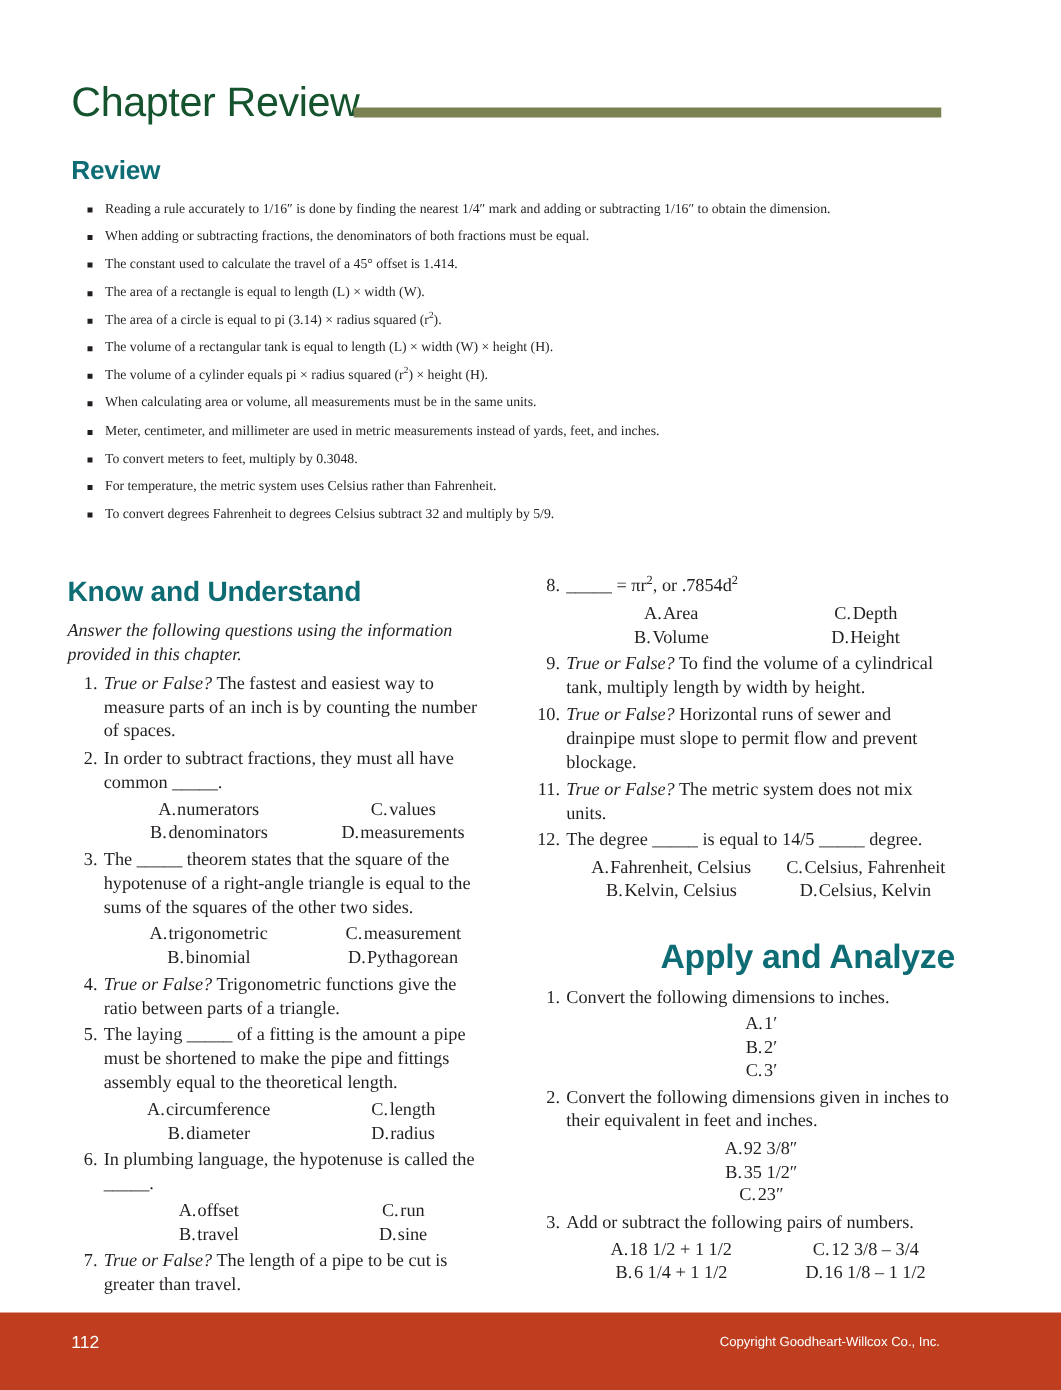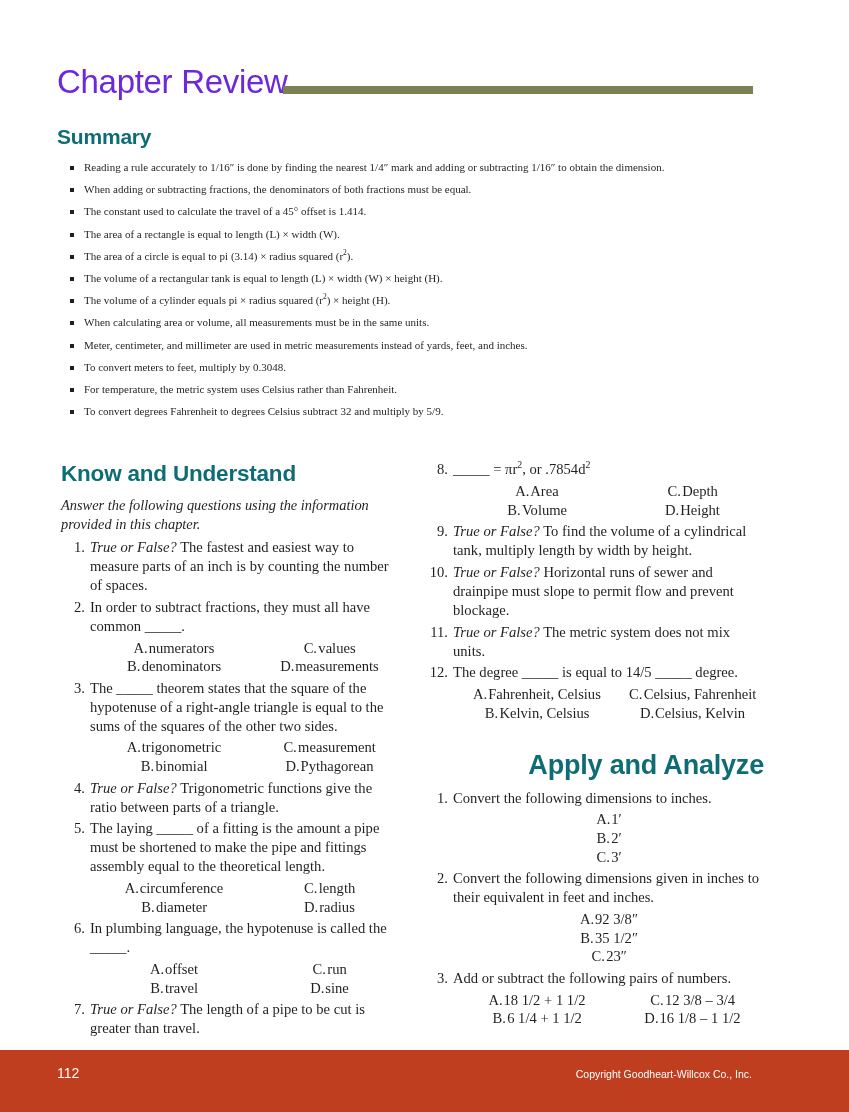--- a/index.html
+++ b/index.html
@@ -26,21 +26,21 @@
     height: 48px;
   }
   .chapter-title {
     position: absolute;
     left: 0;
     top: 0;
     font-family: "Liberation Sans", sans-serif;
     font-size: 33px;
     font-weight: 400;
     letter-spacing: -0.3px;
-    color: #6d28d9;
+    color: #14532d;
     line-height: 40px;
     white-space: nowrap;
   }
   .title-rule {
     position: absolute;
     left: 226px;
     top: 24px;
     width: 470px;
     height: 8px;
     background: #7b8152;
@@ -102,21 +102,21 @@
     left: 2px;
     top: 8px;
     width: 4px;
     height: 4px;
     background: #231f20;
   }
 
   
   .col-left {
     position: absolute;
-    left: 61px;
+    left: 54px;
     top: 496px;
     width: 340px;
   }
   .col-right {
     position: absolute;
     left: 424px;
     top: 460px;
     width: 340px;
   }
 
@@ -209,21 +209,21 @@
 </head>
 <body>
 
 <div class="page">
 
   <div class="header-block">
     <div class="chapter-title">Chapter Review</div>
     <div class="title-rule"></div>
   </div>
 
-  <div class="h-summary">Summary</div>
+  <div class="h-summary">Review</div>
   <ul class="summary-list" id="summary-list">
       <li>Reading a rule accurately to 1/16″ is done by finding the nearest 1/4″ mark and adding or subtracting 1/16″ to obtain the dimension.</li>
       <li>When adding or subtracting fractions, the denominators of both fractions must be equal.</li>
       <li>The constant used to calculate the travel of a 45° offset is 1.414.</li>
       <li>The area of a rectangle is equal to length (L) × width (W).</li>
       <li>The area of a circle is equal to pi (3.14) × radius squared (r<sup>2</sup>).</li>
       <li>The volume of a rectangular tank is equal to length (L) × width (W) × height (H).</li>
       <li>The volume of a cylinder equals pi × radius squared (r<sup>2</sup>) × height (H).</li>
       <li>When calculating area or volume, all measurements must be in the same units.</li>
       <li>Meter, centimeter, and millimeter are used in metric measurements instead of yards, feet, and inches.</li>

